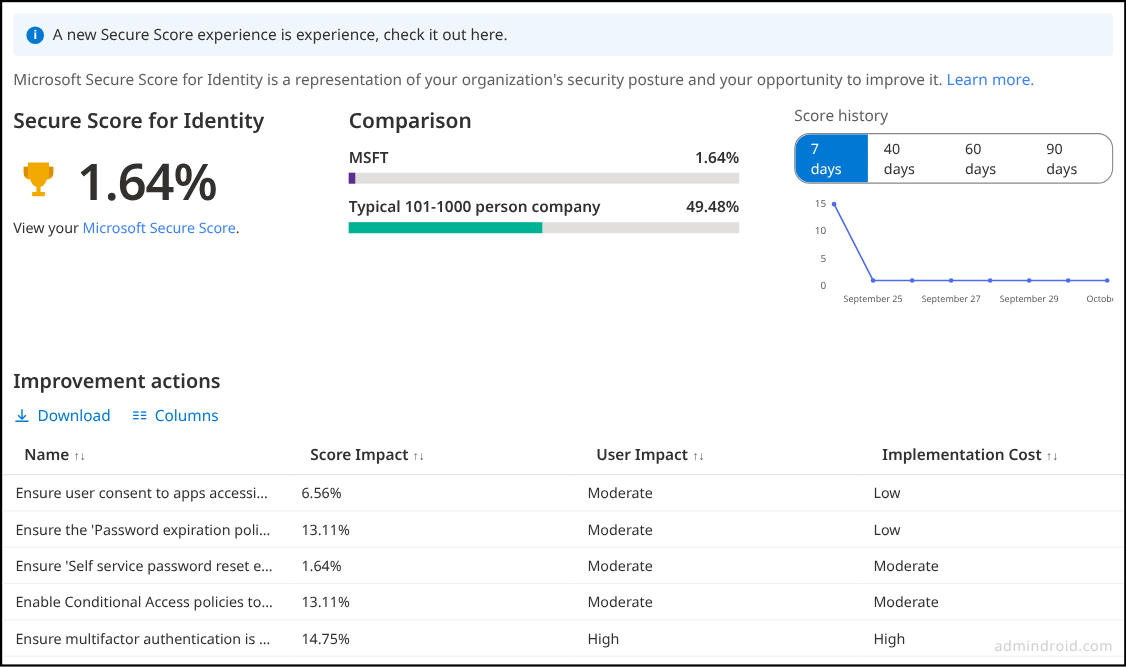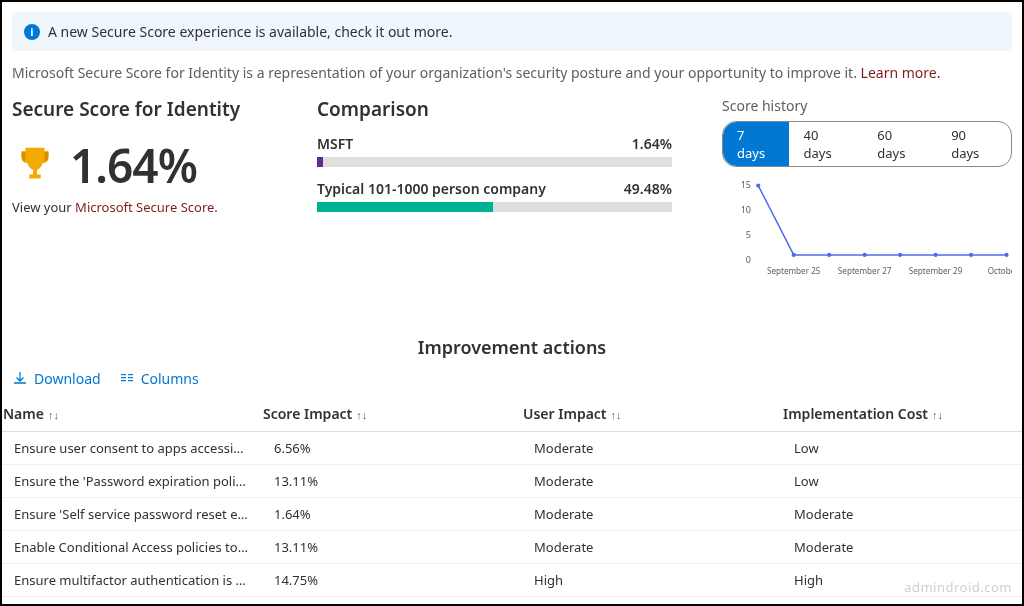--- a/index.html
+++ b/index.html
@@ -30,21 +30,21 @@
       font-size: 11px;
       font-weight: bold;
       display: inline-flex;
       align-items: center;
       justify-content: center;
     }
     .desc-line {
       margin: 0 10px 14px;
       color: #605e5c;
     }
-    .desc-line a, .link { color: #7f1d1d; text-decoration: none; }
+    .desc-line a, .link { color: #3b82f6; text-decoration: none; }
     .top-grid {
       display: flex;
       gap: 50px;
       margin: 0 10px 50px;
     }
     .col-left { width: 255px; }
     .col-mid { width: 355px; }
     .col-right { flex: 1; }
     .section-title {
       font-size: 19px;
@@ -72,30 +72,30 @@
       padding: 4px 14px;
       cursor: pointer;
       color: #323130;
     }
     .seg span.active {
       background: #0078d4;
       color: #fff;
       border-radius: 14px 0 0 14px;
     }
     .chart-area { margin-top: 8px; position: relative; height: 110px; }
-    .improve-title { font-size: 18px; font-weight: 600; margin: 0 10px 10px; text-align: center; }
+    .improve-title { font-size: 18px; font-weight: 600; margin: 0 10px 10px; }
     .toolbar { display: flex; gap: 18px; margin: 0 10px 8px; }
     .tool-btn { display: inline-flex; align-items: center; gap: 6px; color: #0078d4; cursor: pointer; font-size: 14px; }
     .tool-btn svg { width: 16px; height: 16px; }
     table { width: 100%; border-collapse: collapse; }
     thead th {
       text-align: left;
       font-weight: 600;
       font-size: 14px;
-      padding: 8px 1px;
+      padding: 8px 20px;
       border-bottom: 1px solid #e1dfdd;
     }
     thead th .sort { font-size: 11px; margin-left: 4px; color: #605e5c; }
     tbody td {
       padding: 7px 12px;
       font-size: 13px;
       border-bottom: 1px solid #f1f0ef;
       white-space: nowrap;
       overflow: hidden;
       text-overflow: ellipsis;
@@ -111,21 +111,21 @@
       color: #d0cfce;
       font-size: 13px;
       letter-spacing: 0.5px;
     }
   </style>
 </head>
 <body>
 
 <div class="banner">
   <span class="info-icon">i</span>
-  <span>A new Secure Score experience is available, check it out more.</span>
+  <span>A new Secure Score experience is experience, check it out here.</span>
 </div>
 
 <div class="desc-line">
   <span>Microsoft Secure Score for Identity is a representation of your organization's security posture and your opportunity to improve it. </span>
   <a href="#" class="link">Learn more.</a>
 </div>
 
 <div class="top-grid">
 
   <div class="col-left">

